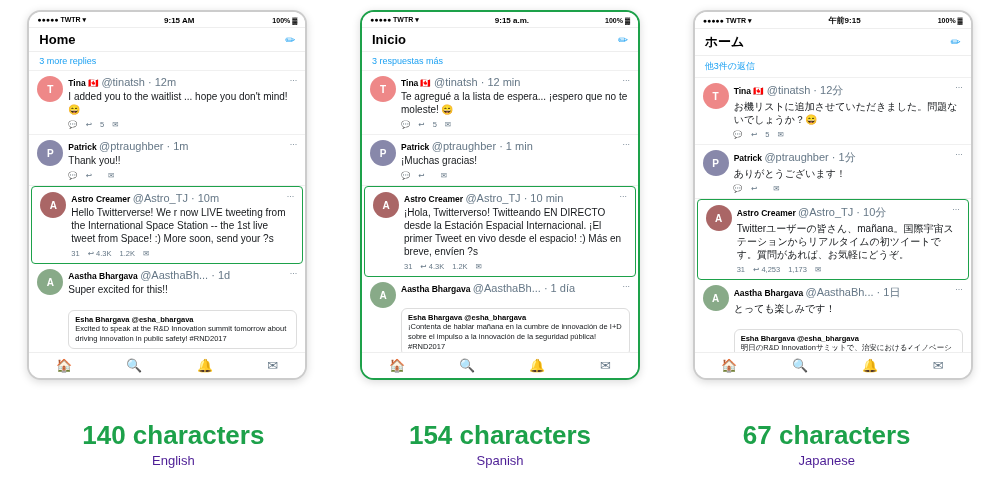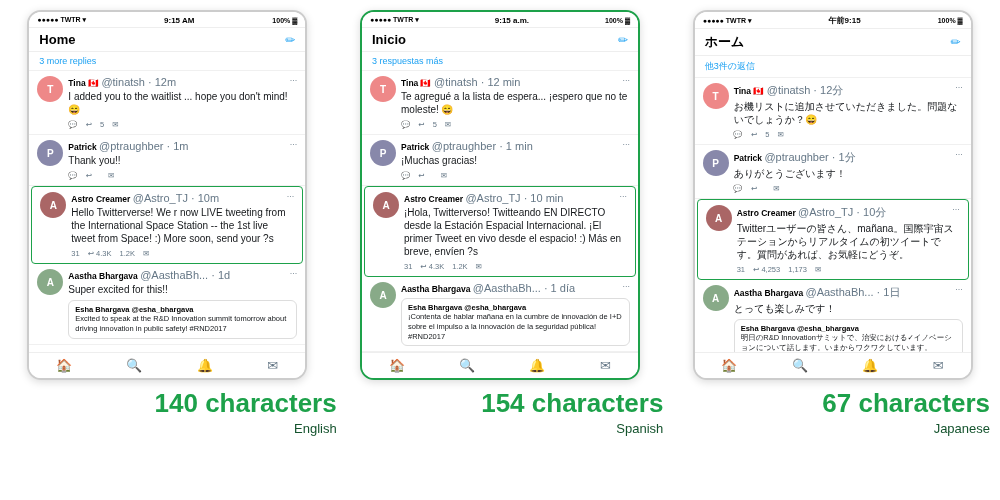--- a/index.html
+++ b/index.html
@@ -184,21 +184,21 @@
       display: flex;
       align-items: center;
       gap: 1px;
     }
 
     
     .quoted-tweet {
       border: 1px solid #ddd;
       border-radius: 6px;
       padding: 4px 6px;
-      margin-top: 3px;
+      margin-top: 13px;
       font-size: 7.5px;
     }
 
     .quoted-tweet .qt-user {
       font-weight: 700;
       font-size: 7.5px;
     }
 
     .quoted-tweet .qt-text {
       font-size: 7.5px;
@@ -227,33 +227,34 @@
       display: flex;
       flex-direction: row;
       width: 100%;
       margin-top: 8px;
     }
 
     .count-block {
       flex: 1;
       display: flex;
       flex-direction: column;
-      align-items: flex-end;
+      align-items: center;
       gap: 2px;
+      margin-top: 32px;
     }
 
     .char-count {
       font-size: 26px;
       font-weight: 900;
       color: #1da14a;
     }
 
     .lang-label {
       font-size: 13px;
-      color: #14532d;
+      color: #4c1d95;
       font-weight: 400;
     }
   </style>
 </head>
 <body>
 
 <div class="phones-row">
 <div class="phone-container">
       <div class="phone">
         <div class="status-bar">

